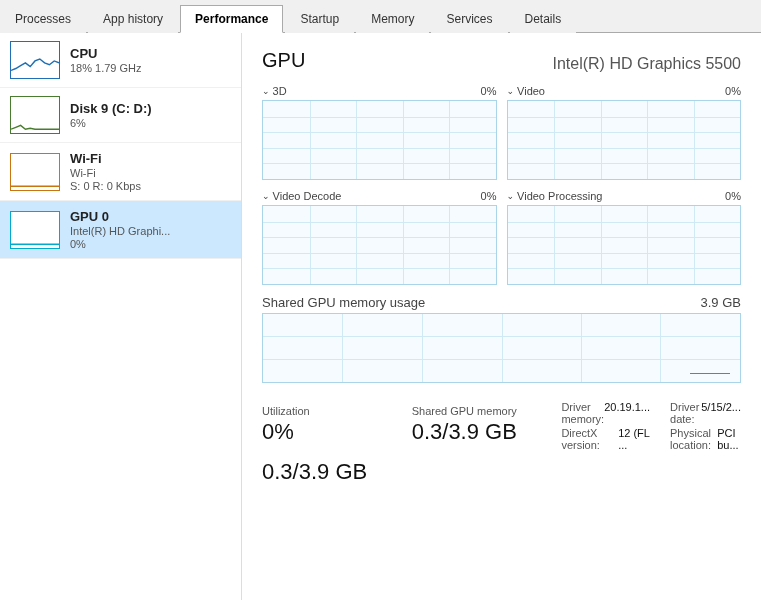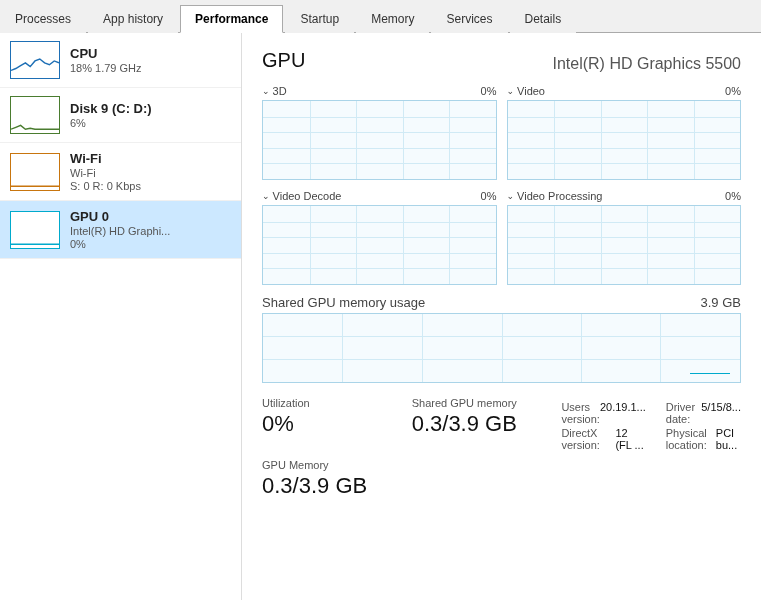--- a/index.html
+++ b/index.html
@@ -177,20 +177,21 @@
     }
 
     
     .stats-row {
       display: flex;
       gap: 0;
       margin-bottom: 8px;
     }
     .stat-col {
       flex: 1;
+      margin-top: 8px;
     }
     .stat-label { font-size: 11px; color: #555; margin-bottom: 2px; }
     .stat-value { font-size: 22px; font-weight: 300; color: #111; }
 
     
     .details-table {
       display: grid;
       grid-template-columns: 1fr 1fr;
       gap: 2px 20px;
       font-size: 11px;
@@ -399,39 +400,38 @@
         <div class="stat-value">0%</div>
       </div>
       <div class="stat-col">
         <div class="stat-label">Shared GPU memory</div>
         <div class="stat-value">0.3/3.9 GB</div>
       </div>
 
       <div style="flex:1.2">
         <div class="details-table">
           <div class="detail-row">
-            <span class="detail-key">Users version:</span>
+            <span class="detail-key">Driver memory:</span>
             <span class="detail-val">20.19.1...</span>
           </div>
           <div class="detail-row">
             <span class="detail-key">Driver date:</span>
-            <span class="detail-val">5/15/8...</span>
+            <span class="detail-val">5/15/2...</span>
           </div>
           <div class="detail-row">
             <span class="detail-key">DirectX version:</span>
             <span class="detail-val">12 (FL ...</span>
           </div>
           <div class="detail-row">
             <span class="detail-key">Physical location:</span>
             <span class="detail-val">PCI bu...</span>
           </div>
         </div>
       </div>
     </div>
 
     <div class="gpu-memory-section">
-      <div class="gpu-memory-label">GPU Memory</div>
       <div class="gpu-memory-value">0.3/3.9 GB</div>
     </div>
 
   </div>
 
 </div>
 
 </body></html>

